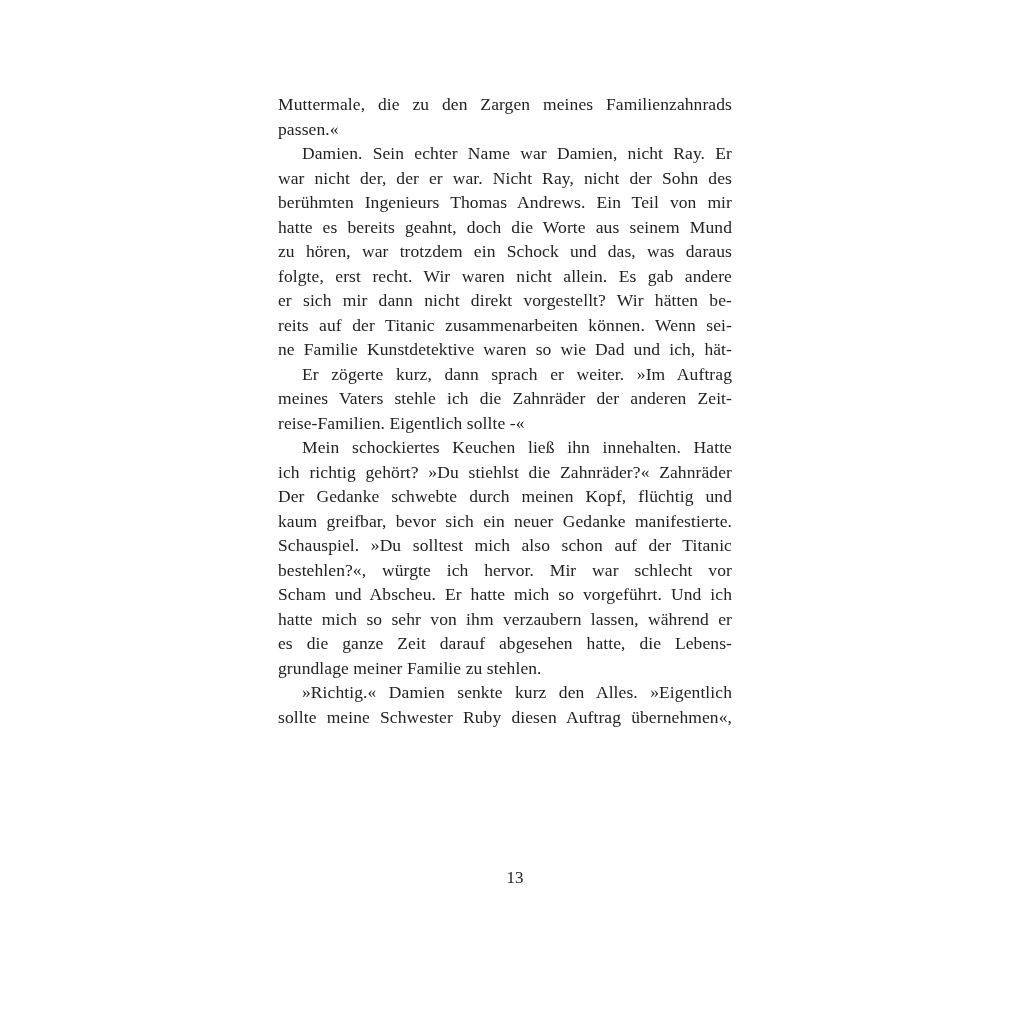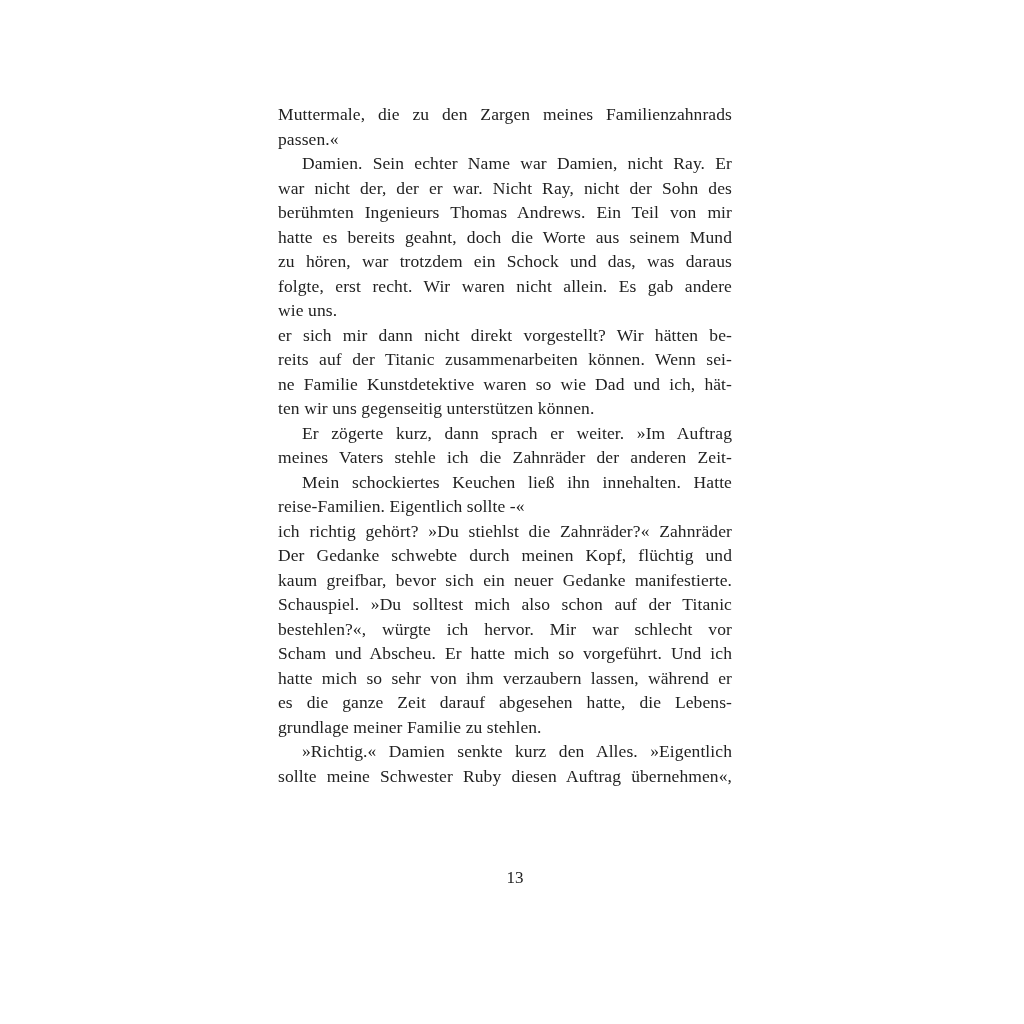--- a/index.html
+++ b/index.html
@@ -14,21 +14,20 @@
     background: #ffffff;
     overflow: hidden;
     font-family: "Liberation Serif", serif;
     color: #222222;
   }
   .text-block {
     position: absolute;
     left: 278px;
     top: 92px;
     width: 454px;
-    margin-top: 10px;
   }
   .line {
     font-size: 17.5px;
     line-height: 24.5px;
     height: 24.5px;
     white-space: normal;
     text-align: justify;
     text-align-last: justify;
     letter-spacing: 0.1px;
   }
@@ -56,29 +55,27 @@
 <div class="page">
   <div class="text-block" id="text-block">
       <div class="line">Muttermale, die zu den Zargen meines Familienzahnrads</div>
       <div class="line no-justify">passen.«</div>
       <div class="line indent">Damien. Sein echter Name war Damien, nicht Ray. Er</div>
       <div class="line">war nicht der, der er war. Nicht Ray, nicht der Sohn des</div>
       <div class="line">berühmten Ingenieurs Thomas Andrews. Ein Teil von mir</div>
       <div class="line">hatte es bereits geahnt, doch die Worte aus seinem Mund</div>
       <div class="line">zu hören, war trotzdem ein Schock und das, was daraus</div>
       <div class="line">folgte, erst recht. Wir waren nicht allein. Es gab andere</div>
-      <div class="line no-justify">wie uns.</div>
       <div class="line">er sich mir dann nicht direkt vorgestellt? Wir hätten be-</div>
       <div class="line">reits auf der Titanic zusammenarbeiten können. Wenn sei-</div>
       <div class="line">ne Familie Kunstdetektive waren so wie Dad und ich, hät-</div>
-      <div class="line no-justify">ten wir uns gegenseitig unterstützen können.</div>
       <div class="line indent">Er zögerte kurz, dann sprach er weiter. »Im Auftrag</div>
       <div class="line">meines Vaters stehle ich die Zahnräder der anderen Zeit-</div>
+      <div class="line no-justify">reise-Familien. Eigentlich sollte -«</div>
       <div class="line indent">Mein schockiertes Keuchen ließ ihn innehalten. Hatte</div>
-      <div class="line no-justify">reise-Familien. Eigentlich sollte -«</div>
       <div class="line">ich richtig gehört? »Du stiehlst die Zahnräder?« Zahnräder</div>
       <div class="line">Der Gedanke schwebte durch meinen Kopf, flüchtig und</div>
       <div class="line">kaum greifbar, bevor sich ein neuer Gedanke manifestierte.</div>
       <div class="line">Schauspiel. »Du solltest mich also schon auf der Titanic</div>
       <div class="line">bestehlen?«, würgte ich hervor. Mir war schlecht vor</div>
       <div class="line">Scham und Abscheu. Er hatte mich so vorgeführt. Und ich</div>
       <div class="line">hatte mich so sehr von ihm verzaubern lassen, während er</div>
       <div class="line">es die ganze Zeit darauf abgesehen hatte, die Lebens-</div>
       <div class="line no-justify">grundlage meiner Familie zu stehlen.</div>
       <div class="line indent">»Richtig.« Damien senkte kurz den Alles. »Eigentlich</div>

